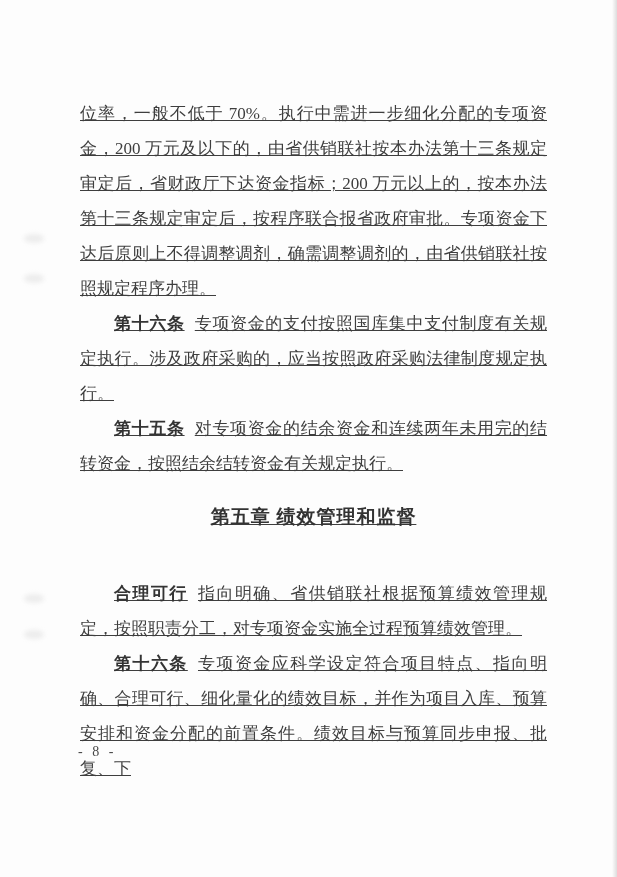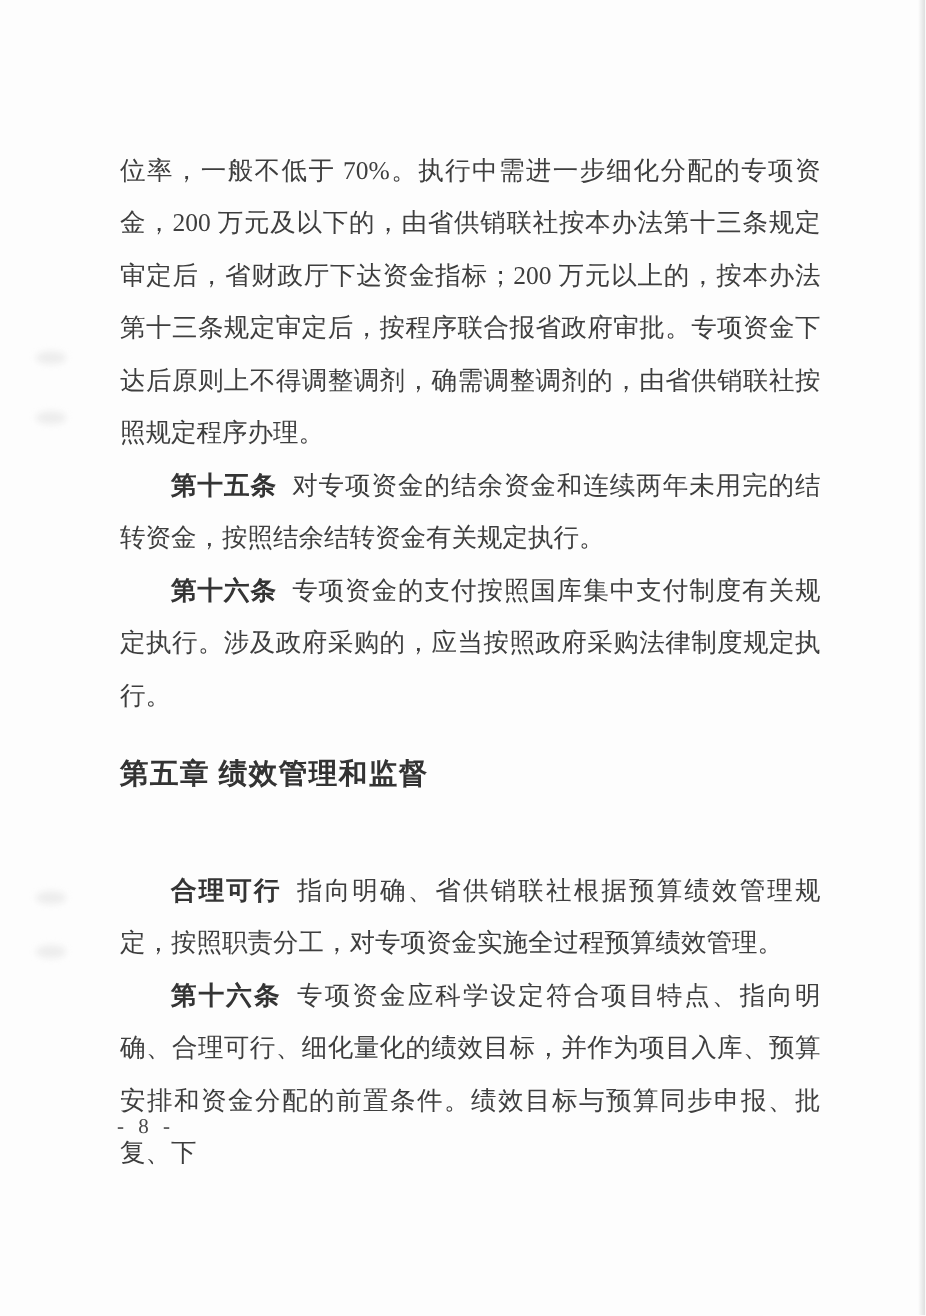--- a/index.html
+++ b/index.html
@@ -22,39 +22,40 @@
   .body-text {
     position: absolute;
     left: 80px;
     top: 96px;
     width: 467px;
     font-size: 17px;
     line-height: 35px;
     color: #3e3e3e;
     text-align: justify;
     text-justify: inter-ideograph;
+    text-decoration: underline;
   }
   .para {
     margin: 0;
     text-indent: 2em;
   }
   .para.continuation {
     text-indent: 0;
   }
   .art-num {
     font-weight: 700;
     color: #343434;
     margin-right: 0.6em;
   }
   .chapter {
     margin: 18px 0 42px 0;
     font-size: 19px;
     line-height: 35px;
     font-weight: 700;
-    text-align: left;
+    text-align: center;
     text-indent: 0;
     color: #333333;
     letter-spacing: 1px;
   }
   .page-number {
     position: absolute;
     left: 78px;
     top: 743px;
     font-size: 14px;
     line-height: 18px;
@@ -86,23 +87,23 @@
 </style>
 </head>
 <body>
 
 <div class="page">
 
   <div class="body-text">
 
     <p class="para continuation"><span>位率，一般不低于 70%。执行中需进一步细化分配的专项资金，200 万元及以下的，由省供销联社按本办法第十三条规定审定后，省财政厅下达资金指标；200 万元以上的，按本办法第十三条规定审定后，按程序联合报省政府审批。专项资金下达后原则上不得调整调剂，确需调整调剂的，由省供销联社按照规定程序办理。</span></p>
 
+    <p class="para"><b class="art-num">第十六条</b><span>专项资金的支付按照国库集中支付制度有关规定执行。涉及政府采购的，应当按照政府采购法律制度规定执行。</span></p>
+
     <p class="para"><b class="art-num">第十五条</b><span>对专项资金的结余资金和连续两年未用完的结转资金，按照结余结转资金有关规定执行。</span></p>
-
-    <p class="para"><b class="art-num">第十六条</b><span>专项资金的支付按照国库集中支付制度有关规定执行。涉及政府采购的，应当按照政府采购法律制度规定执行。</span></p>
 
     <h2 class="chapter">第五章 绩效管理和监督</h2>
 
     <p class="para"><b class="art-num">合理可行</b><span>指向明确、省供销联社根据预算绩效管理规定，按照职责分工，对专项资金实施全过程预算绩效管理。</span></p>
 
     <p class="para"><b class="art-num">第十六条</b><span>专项资金应科学设定符合项目特点、指向明确、合理可行、细化量化的绩效目标，并作为项目入库、预算安排和资金分配的前置条件。绩效目标与预算同步申报、批复、下</span></p>
 
   </div>
 
   <div class="page-number">- 8 -</div>

